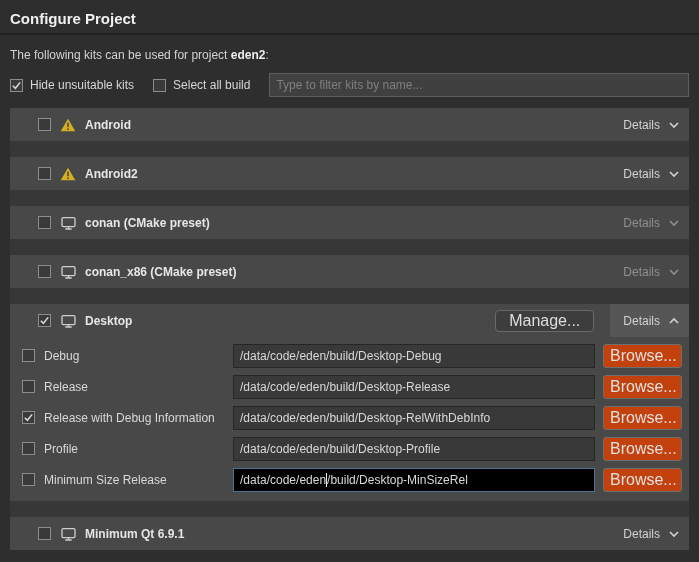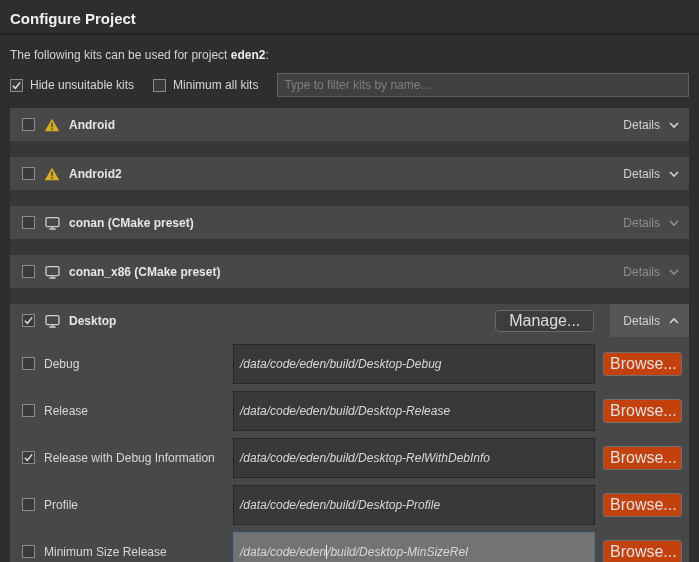--- a/index.html
+++ b/index.html
@@ -30,21 +30,21 @@
     flex: 1; height: 24px; padding: 0 6px;
     background: #404040; border: 1px solid #5e5e5e; color: #d6d6d6;
     font-family: inherit; font-size: 12px; outline: none;
   }
   .filter-input::placeholder { color: #7f7f7f; }
 
   .kit-list { margin: 11px 10px 0; background: #373737; }
   .kit-panel { background: #484848; margin-bottom: 16px; }
   .kit-panel:last-child { margin-bottom: 0; }
 
-  .kit-row { height: 33px; display: flex; align-items: center; padding-left: 12px; gap: 9px; }
+  .kit-row { height: 33px; display: flex; align-items: center; padding-left: 28px; gap: 9px; }
   .kit-icon { display: inline-flex; width: 16px; justify-content: center; flex: none; }
   .kit-name { font-weight: bold; color: #e6e6e6; white-space: nowrap; }
   .spacer { flex: 1; }
 
   .details { display: flex; align-items: center; gap: 8px; height: 33px; padding: 0 9px; color: #d2d2d2; flex: none; }
   .details.dim { color: #8f8f8f; }
   .details.open { background: #565656; padding-left: 13px; }
 
   button { font-family: inherit; font-size: 16px; cursor: default; }
   .manage-btn {
@@ -52,26 +52,26 @@
     background: #3d3d3d; border: 1px solid #696969; border-radius: 4px; color: #dddddd;
   }
 
   .configs { padding: 7px 7px 9px 12px; }
   .cfg-row { display: flex; align-items: center; margin-bottom: 7px; }
   .cfg-row:last-child { margin-bottom: 0; }
   .cfg-left { display: flex; align-items: flex-start; gap: 9px; width: 211px; flex: none; }
   .cfg-label { color: #d8d8d8; white-space: nowrap; }
 
   .path-input {
-    flex: 1; height: 40px; padding: 0 6px;
+    flex: 1; height: 24px; padding: 0 6px;
     background: #393939; border: 1px solid #262626;
     display: flex; align-items: center;
-    color: #d8d8d8; white-space: pre; overflow: hidden; font-style: italic;
-  }
-  .path-input.focused { border-color: #4e7296; background: #737373; }
+    color: #d8d8d8; white-space: pre; overflow: hidden;
+  }
+  .path-input.focused { border-color: #4e7296; background: #000000; }
   .caret { width: 1px; height: 14px; background: #eeeeee; display: inline-block; flex: none; }
 
   .browse-btn {
     width: 79px; height: 24px; margin-left: 8px; flex: none;
     background: #c2410c; border: 1px solid #6f6f6f; border-radius: 3px; color: #e0e0e0;
   }
 </style>
 </head>
 <body>
 
@@ -85,21 +85,21 @@
   <span class="cb-group">
     <span class="cb" id="cb-hide">
         <svg width="11" height="11" viewBox="0 0 12 12">
           <path d="M2 6.2 L4.8 9 L10 2.6" fill="none" stroke="#d8d8d8" stroke-width="1.7"></path>
         </svg>
       </span>
     <span>Hide unsuitable kits</span>
   </span>
   <span class="cb-group">
     <span class="cb" id="cb-selectall"></span>
-    <span>Minimum all kits</span>
+    <span>Select all build</span>
   </span>
   <input class="filter-input" type="text" placeholder="Type to filter kits by name..." style="">
 </div>
 
 <div class="kit-list">
     <div class="kit-panel">
       <div class="kit-row">
         <span class="cb"></span>
         <span class="kit-icon">
           <svg width="16" height="14" viewBox="0 0 16 14">

